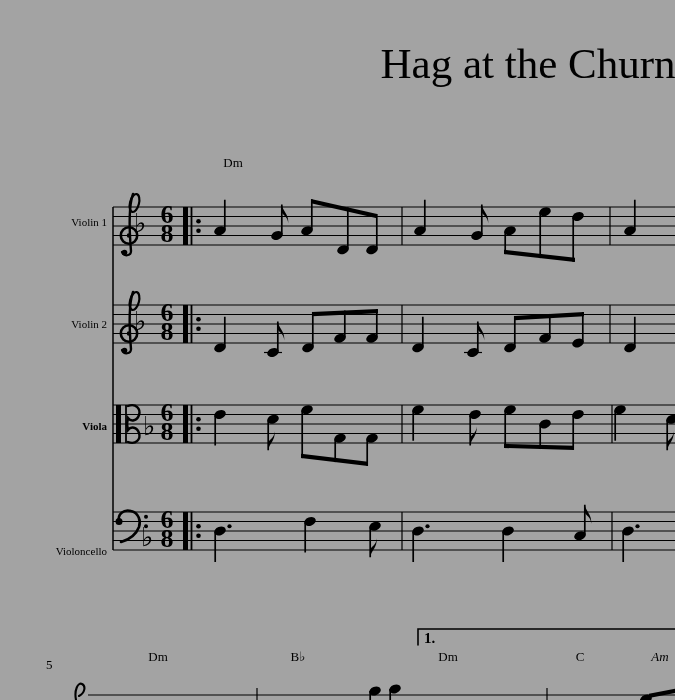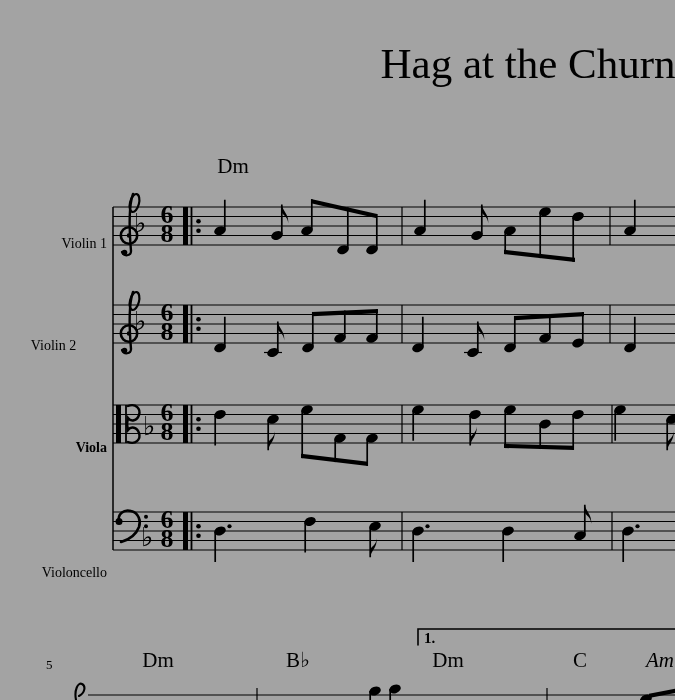--- a/index.html
+++ b/index.html
@@ -2,22 +2,22 @@
 <html><head>
 <meta charset="utf-8">
 <style>
   html,body{margin:0;padding:0;background:#fff;}
   #page{position:relative;width:675px;height:700px;background:#a3a3a3;overflow:hidden;
         font-family:"Liberation Serif","DejaVu Serif",serif;color:#000;}
   #score-svg{position:absolute;left:0;top:0;}
   .txt{position:absolute;color:#000;white-space:nowrap;line-height:1;}
   .center{transform:translateX(-50%);}
   .title{font-size:43px;}
-  .chord{font-size:21px;}
-  .inst{font-size:14px;left:0;width:107px;text-align:right;margin-top:20px;}
+  .chord{font-size:13px;}
+  .inst{font-size:11px;left:0;width:107px;text-align:right;}
   .measnum{font-size:13px;}
   .volta{font-size:15px;font-weight:bold;}
   .ts{font-size:26px;font-weight:bold;width:30px;text-align:center;}
   .flat{font-size:26px;font-family:"DejaVu Sans",sans-serif;}
 </style>
 </head>
 <body>
 
 <div id="page">
   <svg id="score-svg" width="700" height="700" viewBox="0 0 700 700">
@@ -207,21 +207,21 @@
       <ellipse cx="646" cy="699" rx="6" ry="4.2" fill="#000000" transform="rotate(-20 646 699)"></ellipse>
       <line x1="641.2" y1="699" x2="641.2" y2="700" stroke="#000000" stroke-width="1.7"></line>
       <path d="M649,698 L680,692 L680,687.8 L649,693.8 Z" fill="#000000"></path>
     </svg>
 
   <div class="txt title center" style="left:528px;top:42px;">Hag at the Churn</div>
 
   <div class="txt chord center" style="left:233px;top:156px;">Dm</div>
 
   <div class="txt inst" style="top:217px;">Violin 1</div>
-  <div class="txt inst" style="top:319px;text-align:center;">Violin 2</div>
+  <div class="txt inst" style="top:319px;">Violin 2</div>
   <div class="txt inst" style="top:421px;font-weight:bold;">Viola</div>
   <div class="txt inst" style="top:546px;text-align:right;">Violoncello</div>
 
   <div class="txt measnum" style="left:46px;top:658px;">5</div>
 
   <div class="txt volta" style="left:424px;top:631px;">1.</div>
 
   <div class="txt chord center" style="left:158px;top:650px;">Dm</div>
   <div class="txt chord center" style="left:298px;top:650px;">B♭</div>
   <div class="txt chord center" style="left:448px;top:650px;">Dm</div>

